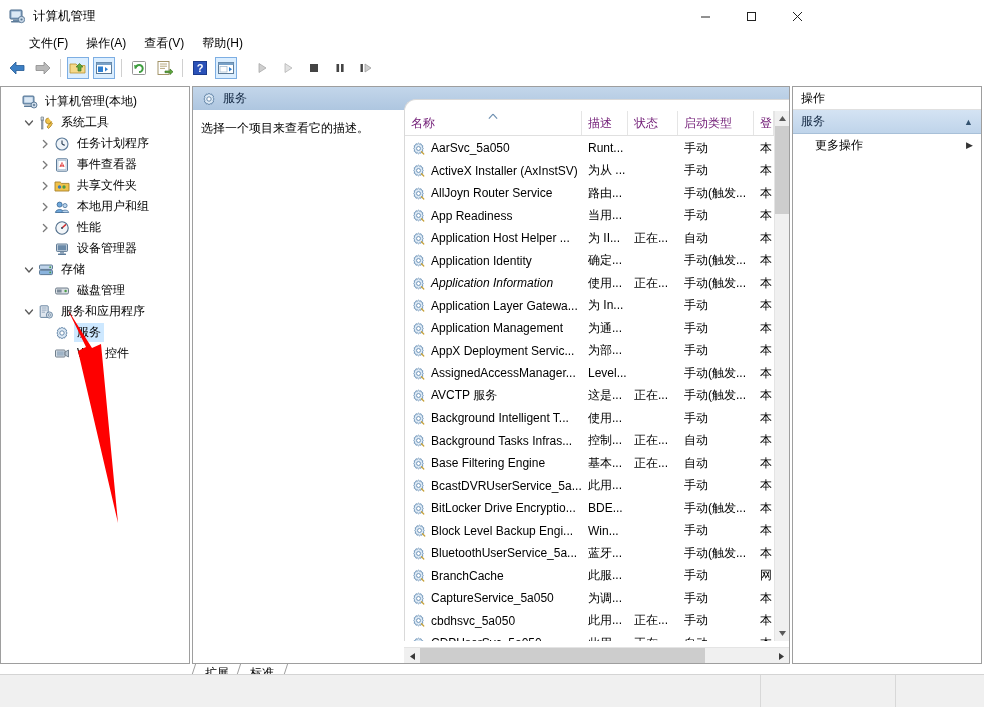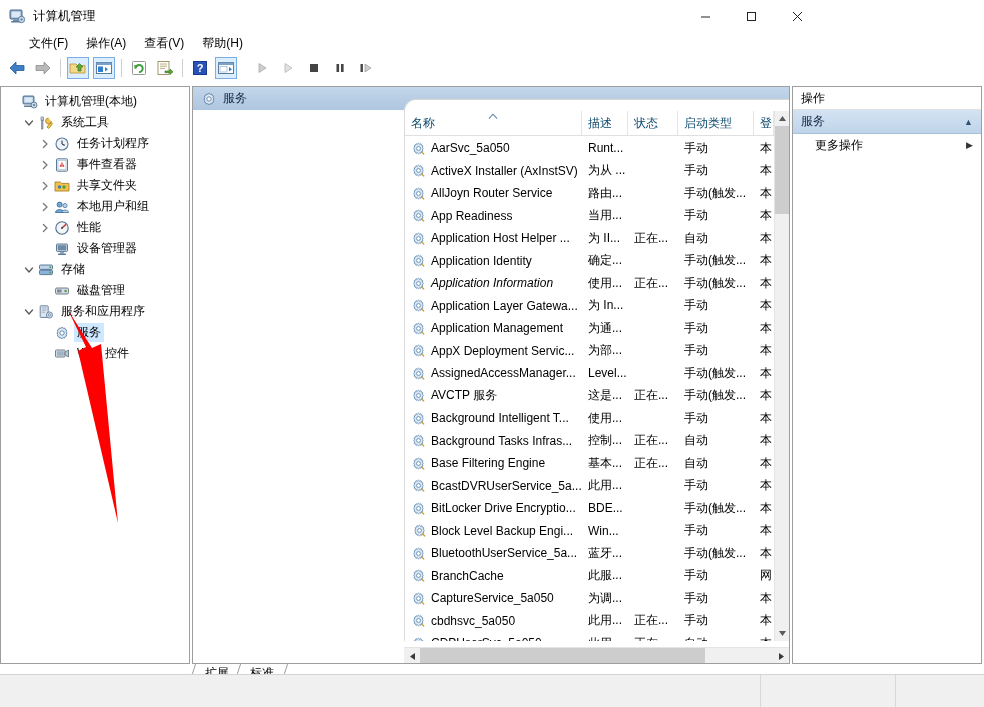--- a/index.html
+++ b/index.html
@@ -80,21 +80,21 @@
   }
   .list-pane {
     position: absolute; left: 211px; top: -11px; right: 0; bottom: 0;
     background: #fff; border-top-left-radius: 12px;
     border-left: 1px solid #d9d9d9; border-top: 1px solid #d9d9d9;
     overflow: hidden;
   }
 
   .lv-head { display: flex; height: 25px; background: #fff; border-bottom: 1px solid #e0e0e0;
              position: relative; margin-top: 11px; }
-  .lv-head .col { font-size: 12px; color: #0c4a6e; display: flex; align-items: center;
+  .lv-head .col { font-size: 12px; color: #701a75; display: flex; align-items: center;
                   padding-left: 6px; border-right: 1px solid #e5e5e5; position: relative;
                   overflow: hidden; white-space: nowrap; }
   .sortcaret { position: absolute; left: 50%; top: 1px; font-size: 9px; color: #6d8fb0;
                transform: translateX(-50%); }
 
   .lv-rows { position: absolute; left: 0; top: 37px; right: 15px; bottom: 0; overflow: hidden; }
   .lv-row { display: flex; height: 22.5px; align-items: center; white-space: nowrap; }
   .cell { font-size: 12px; color: #000; padding-left: 6px; overflow: hidden;
           white-space: nowrap; text-overflow: clip; }
   .cell.name { display: flex; align-items: center; }
@@ -477,20 +477,23 @@
         <span class="hicon">
           <svg width="16" height="16" viewBox="0 0 16 16">
             <path d="M8 2.3 L9.2 3.3 L10.7 3 L11.2 4.5 L12.6 5.1 L12.2 6.6 L13 8 L12.2 9.4 L12.6 10.9 L11.2 11.5 L10.7 13 L9.2 12.7 L8 13.7 L6.8 12.7 L5.3 13 L4.8 11.5 L3.4 10.9 L3.8 9.4 L3 8 L3.8 6.6 L3.4 5.1 L4.8 4.5 L5.3 3 L6.8 3.3 Z" fill="#dce9f5" stroke="#5b7fa3" stroke-width="0.9"></path>
             <circle cx="8" cy="8" r="2.2" fill="#fff" stroke="#5b7fa3" stroke-width="0.9"></circle>
           </svg>
         </span>
         <span>服务</span>
       </div>
 
       <div class="mid-body">
+        <div class="desc-pane">
+          <div>选择一个项目来查看它的描述。</div>
+        </div>
 
         <div class="list-pane">
           <div class="lv-head" id="lvhead">
               <div class="col" style="width: 177px; flex: 0 0 177px;">
                 <span>名称</span>
                 <span class="sortcaret"><svg width="11" height="7" viewBox="0 0 11 7">
                     <path d="M5.5 1.2 L9.6 5.6" stroke="#6d8fb0" stroke-width="1.2" fill="none"></path>
                     <path d="M5.5 1.2 L1.4 5.6" stroke="#6d8fb0" stroke-width="1.2" fill="none"></path>
                   </svg></span>
               </div>

